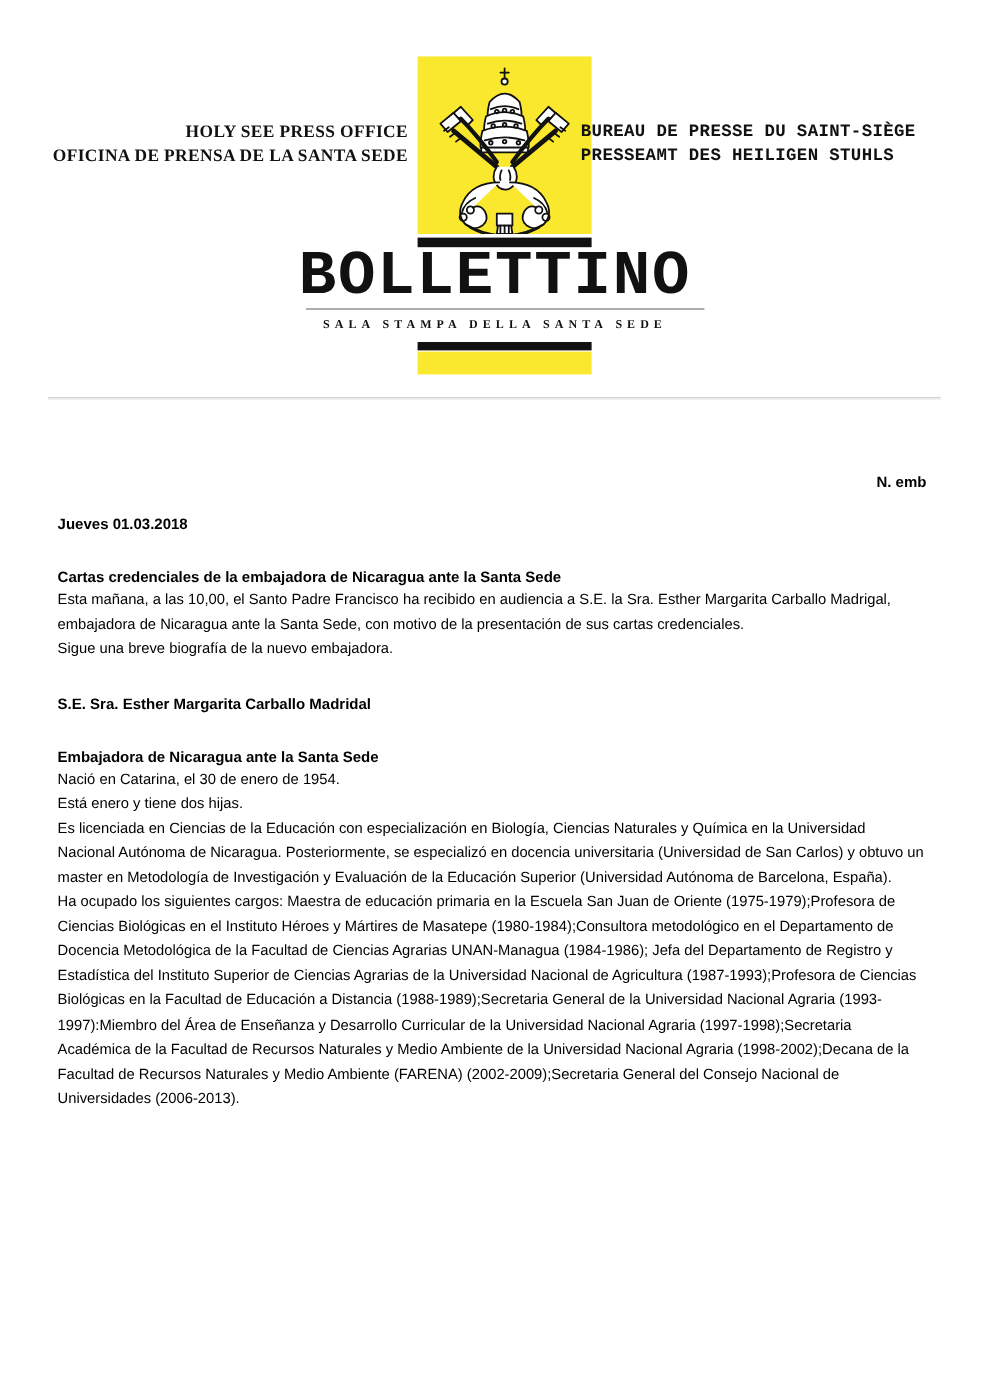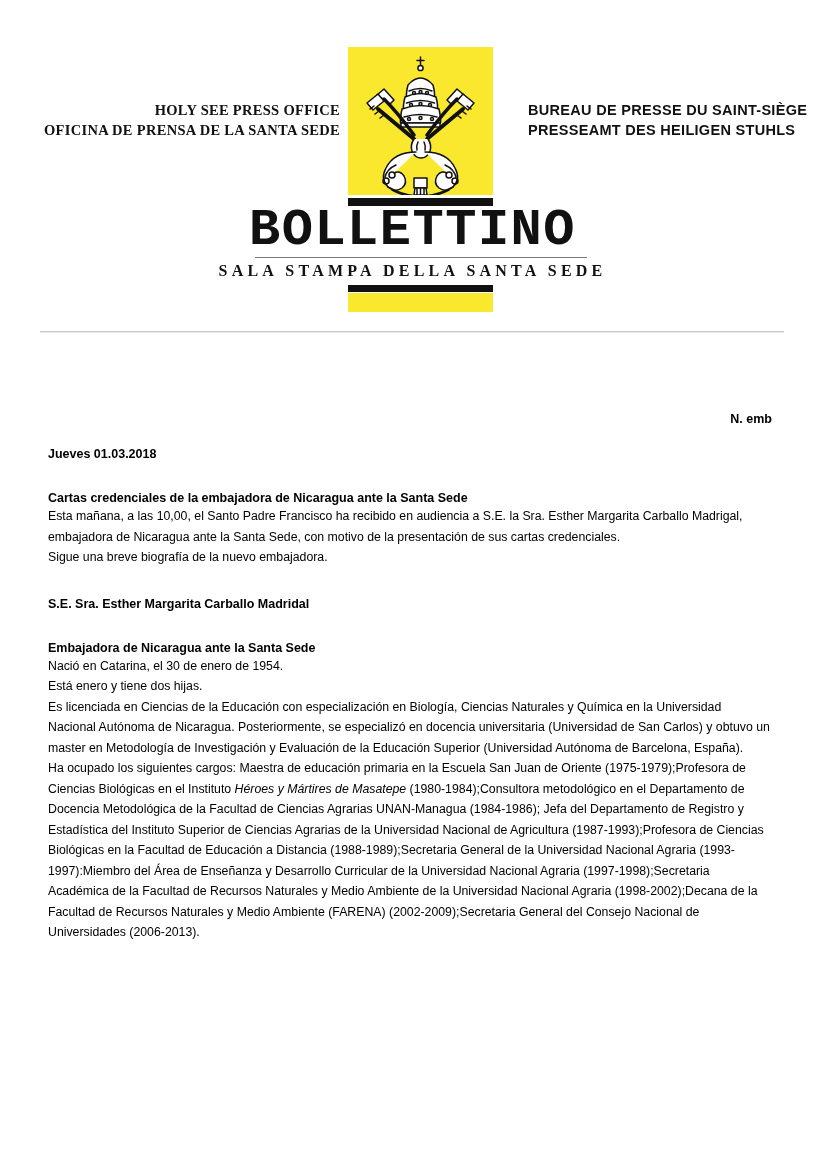--- a/index.html
+++ b/index.html
@@ -52,25 +52,25 @@
     text-align: right;
     font-family: "Liberation Serif", serif;
     font-weight: bold;
     font-size: 14.5px;
     letter-spacing: 0.3px;
     line-height: 20px;
     color: #111;
   }
   .head-right {
     position: absolute;
-    left: 528px;
+    left: 484px;
     top: 100px;
     width: 285px;
     text-align: left;
-    font-family: Liberation Sans, sans-serif;
+    font-family: Liberation Mono, monospace;
     font-weight: bold;
     font-size: 14.5px;
     letter-spacing: 0.3px;
     line-height: 20px;
     color: #111;
   }
 
   .bar-top {
     position: absolute;
     left: 348px;
@@ -104,21 +104,21 @@
   }
 
   .sala {
     position: absolute;
     left: 0px;
     top: 261px;
     width: 825px;
     text-align: center;
     font-family: "Liberation Serif", serif;
     font-weight: bold;
-    font-size: 16px;
+    font-size: 10px;
     letter-spacing: 4.2px;
     line-height: 20px;
     color: #111111;
   }
 
   .bar-bottom {
     position: absolute;
     left: 348px;
     top: 285px;
     width: 145px;
@@ -151,21 +151,21 @@
     left: 48px;
     top: 340px;
     width: 728px;
   }
 
   .doc-number {
     text-align: right;
     font-size: 12.5px;
     font-weight: bold;
     line-height: 16px;
-    margin-top: 71px;
+    margin-top: 54px;
     padding-right: 4px;
   }
 
   .doc-date {
     font-size: 12.5px;
     font-weight: bold;
     line-height: 16px;
     margin-top: 19px;
   }
 
@@ -186,21 +186,21 @@
   .sp-lg { margin-top: 34px; }
   .sp-md { margin-top: 28px; }
   .sp-sm { margin-top: 25px; }
 
   .bold-line {
     font-size: 12.5px;
     font-weight: bold;
     line-height: 16px;
   }
 
-  .it { font-style: italic; }
+  .it { }
 
   .para-jobs { width: 716px; }
   .para-edu  { width: 722px; }
   .para-lead { width: 716px; }
 </style>
 </head>
 <body>
 
 <div class="page">
 

